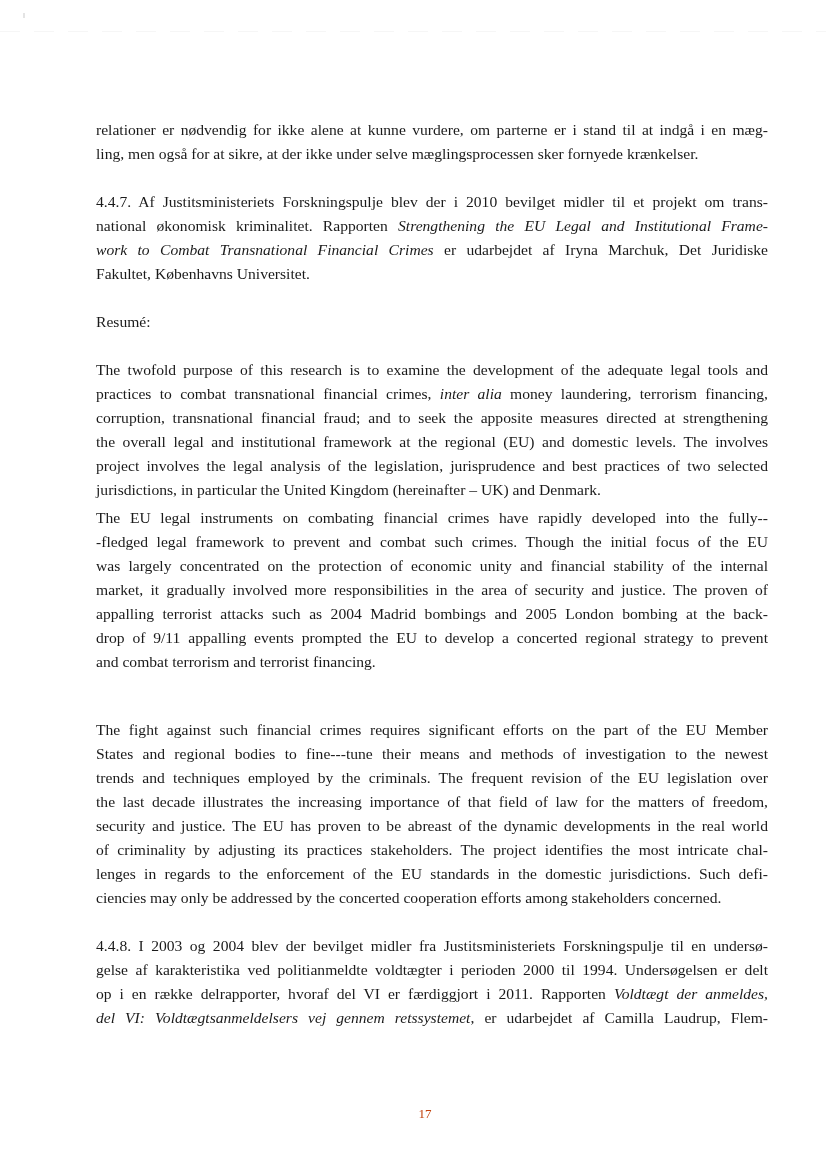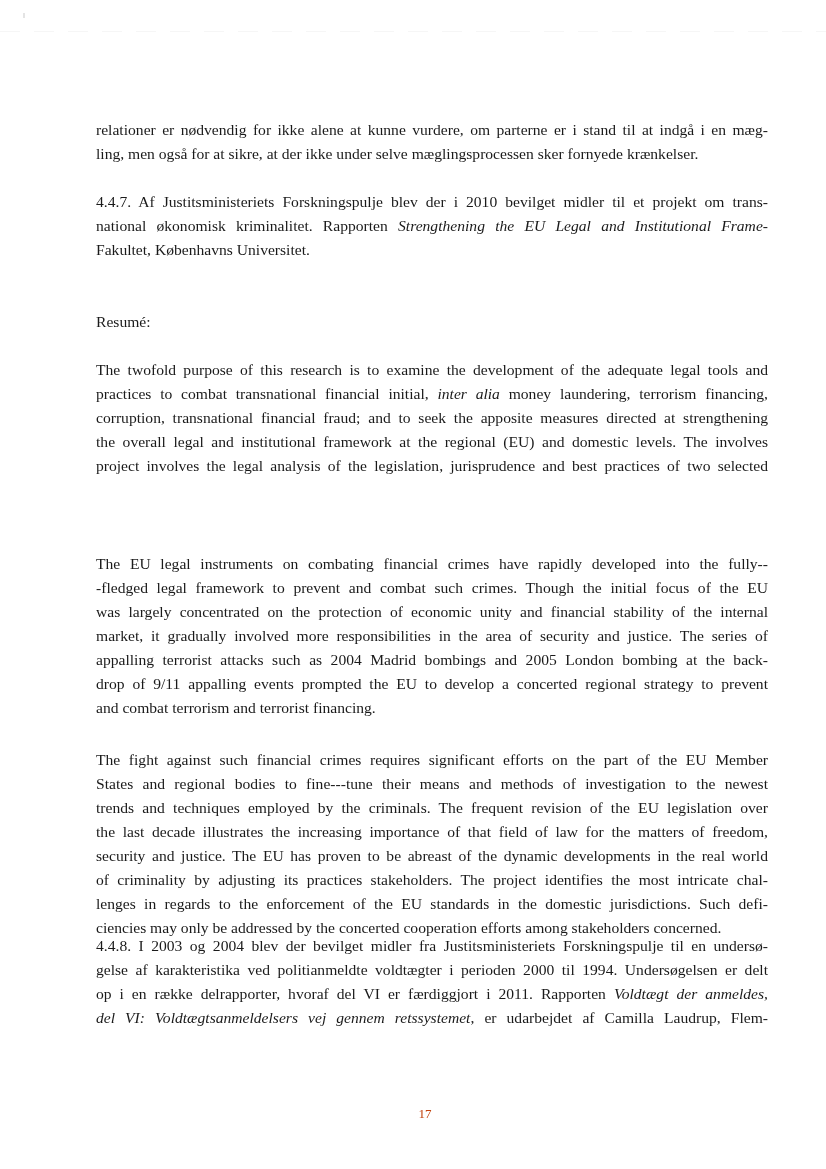--- a/index.html
+++ b/index.html
@@ -36,42 +36,44 @@
   <div class="scan-dot"></div>
   <div class="scan-artifact"></div>
   <div id="body-text">
       <div class="para" style="top: 118px;">
         <span class="line"><span>relationer er nødvendig for ikke alene at kunne vurdere, om parterne er i stand til at indgå i en mæg-</span></span>
         <span class="line last"><span>ling, men også for at sikre, at der ikke under selve mæglingsprocessen sker fornyede krænkelser.</span></span>
       </div>
       <div class="para" style="top: 190px;">
         <span class="line"><span>4.4.7. Af Justitsministeriets Forskningspulje blev der i 2010 bevilget midler til et projekt om trans-</span></span>
         <span class="line"><span>national økonomisk kriminalitet. Rapporten </span><em>Strengthening the EU Legal and Institutional Frame-</em></span>
+        <span class="line"><em>work to Combat Transnational Financial Crimes</em><span> er udarbejdet af Iryna Marchuk, Det Juridiske</span></span>
         <span class="line last"><span>Fakultet, Københavns Universitet.</span></span>
       </div>
       <div class="para" style="top: 310px;">
         <span class="line last"><span>Resumé:</span></span>
       </div>
       <div class="para" style="top: 358px;">
         <span class="line"><span>The twofold purpose of this research is to examine the development of the adequate legal tools and</span></span>
-        <span class="line"><span>practices to combat transnational financial initial, </span><em>inter alia</em><span> money laundering, terrorism financing,</span></span>
+        <span class="line"><span>practices to combat transnational financial crimes, </span><em>inter alia</em><span> money laundering, terrorism financing,</span></span>
         <span class="line"><span>corruption, transnational financial fraud; and to seek the apposite measures directed at strengthening</span></span>
         <span class="line"><span>the overall legal and institutional framework at the regional (EU) and domestic levels. The involves</span></span>
         <span class="line"><span>project involves the legal analysis of the legislation, jurisprudence and best practices of two selected</span></span>
+        <span class="line last"><span>jurisdictions, in particular the United Kingdom (hereinafter – UK) and Denmark.</span></span>
       </div>
-      <div class="para" style="top: 552px;">
+      <div class="para" style="top: 506px;">
         <span class="line"><span>The EU legal instruments on combating financial crimes have rapidly developed into the fully--</span></span>
         <span class="line"><span>-fledged legal framework to prevent and combat such crimes. Though the initial focus of the EU</span></span>
         <span class="line"><span>was largely concentrated on the protection of economic unity and financial stability of the internal</span></span>
-        <span class="line"><span>market, it gradually involved more responsibilities in the area of security and justice. The series of</span></span>
+        <span class="line"><span>market, it gradually involved more responsibilities in the area of security and justice. The proven of</span></span>
         <span class="line"><span>appalling terrorist attacks such as 2004 Madrid bombings and 2005 London bombing at the back-</span></span>
         <span class="line"><span>drop of 9/11 appalling events prompted the EU to develop a concerted regional strategy to prevent</span></span>
         <span class="line last"><span>and combat terrorism and terrorist financing.</span></span>
       </div>
-      <div class="para" style="top: 748px;">
+      <div class="para" style="top: 718px;">
         <span class="line"><span>The fight against such financial crimes requires significant efforts on the part of the EU Member</span></span>
         <span class="line"><span>States and regional bodies to fine---tune their means and methods of investigation to the newest</span></span>
         <span class="line"><span>trends and techniques employed by the criminals. The frequent revision of the EU legislation over</span></span>
         <span class="line"><span>the last decade illustrates the increasing importance of that field of law for the matters of freedom,</span></span>
         <span class="line"><span>security and justice. The EU has proven to be abreast of the dynamic developments in the real world</span></span>
         <span class="line"><span>of criminality by adjusting its practices stakeholders. The project identifies the most intricate chal-</span></span>
         <span class="line"><span>lenges in regards to the enforcement of the EU standards in the domestic jurisdictions. Such defi-</span></span>
         <span class="line last"><span>ciencies may only be addressed by the concerted cooperation efforts among stakeholders concerned.</span></span>
       </div>
       <div class="para" style="top: 934px;">

